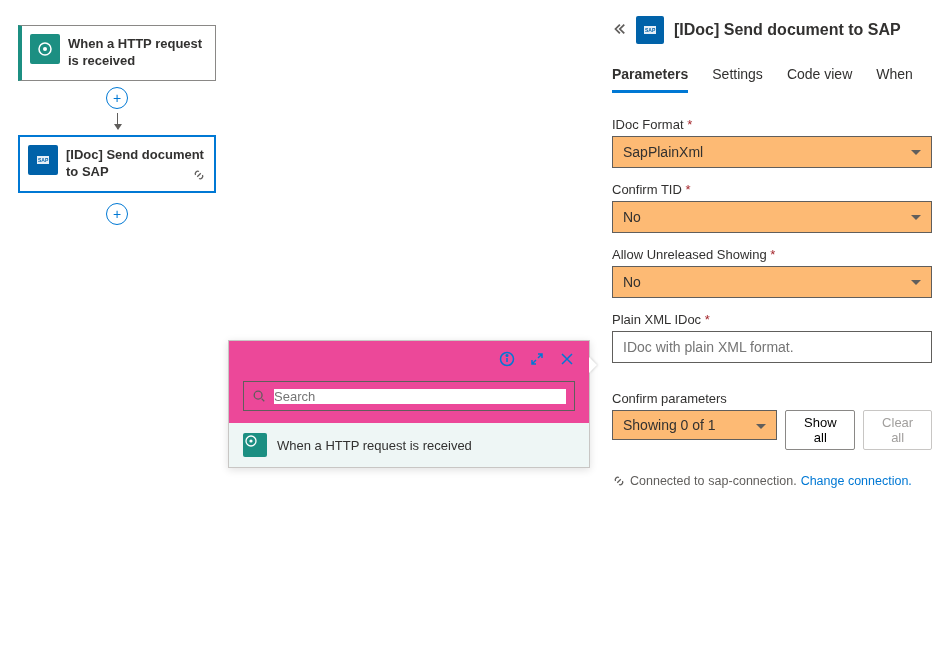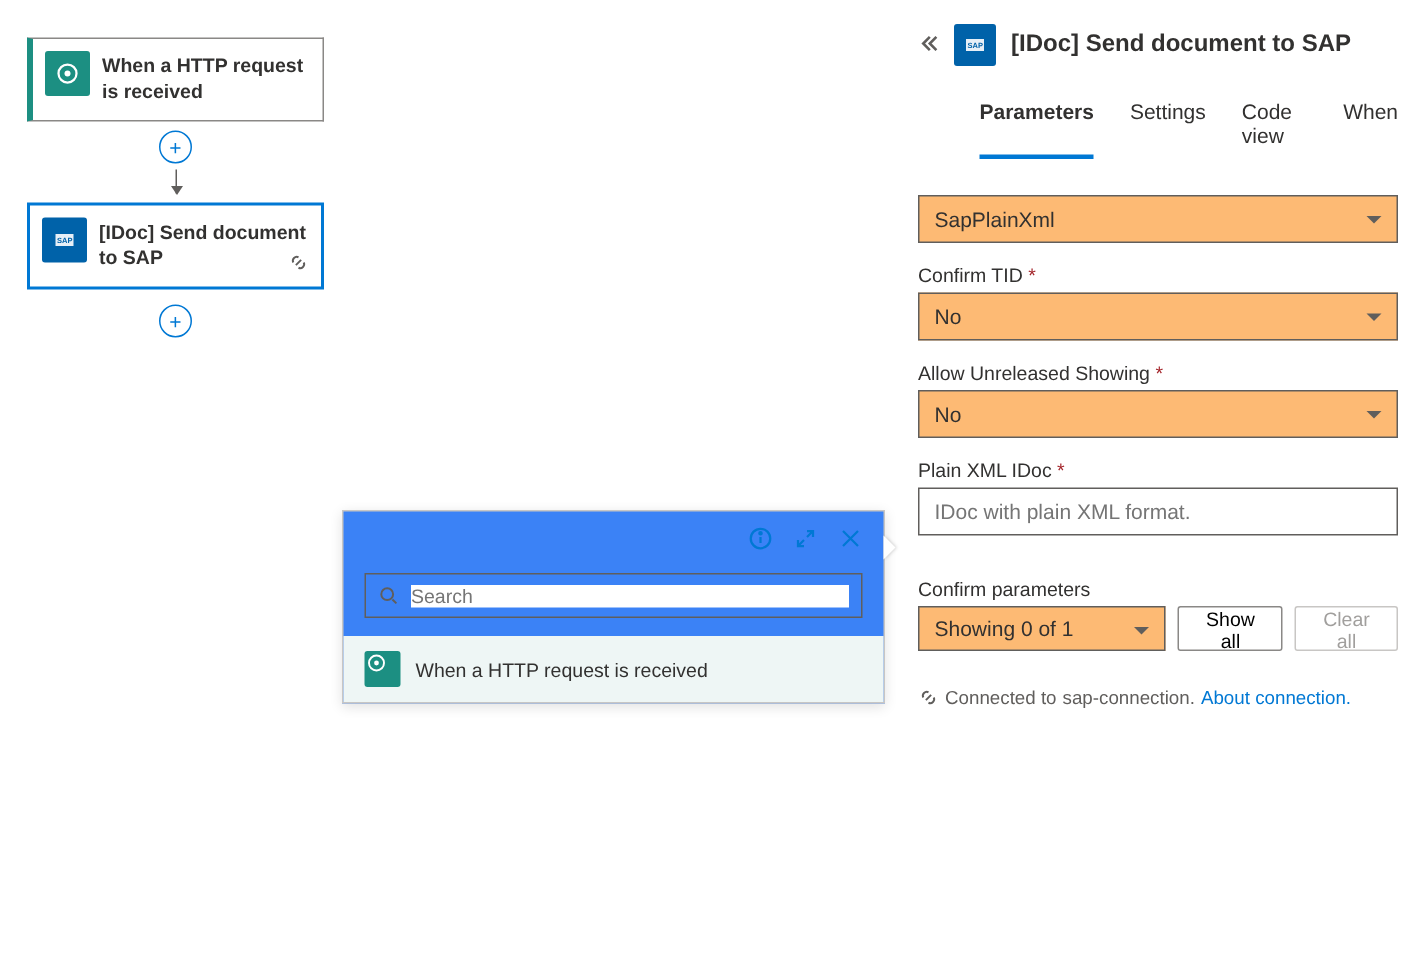--- a/index.html
+++ b/index.html
@@ -23,40 +23,40 @@
 
     
     .panel { position:absolute; right: 0; top: 0; width: 356px; height: 100%; background:#fff; padding: 16px 18px; }
     .panel-header { display:flex; align-items:center; gap:10px; margin-bottom:22px; }
     .collapse-icon { color:#605e5c; font-size:14px; cursor:pointer; }
     .panel-title-icon { width:28px; height:28px; display:flex; align-items:center; justify-content:center; border-radius:2px; }
     .panel-title { font-size:16px; font-weight:600; }
 
     .tabs { display:flex; gap:24px; border-bottom: none; margin-bottom:24px; font-size:14px; }
     .tab { padding-bottom:8px; cursor:pointer; color:#323130; }
-    .tab.active { font-weight:600; border-bottom:3px solid #0078d4;margin-left:41px; }
+    .tab.active { font-weight:600; border-bottom:3px solid #0078d4; }
 
     .field { margin-bottom:14px; }
     .field-label { font-size:13px; margin-bottom:4px; display:block; }
     .req { color:#a4262c; }
     .select-box { width:100%; height:32px; border:1px solid #605e5c; background:#fdba74; padding:0 28px 0 10px; font-size:14px; position:relative; display:flex; align-items:center; cursor:pointer; }
     .select-box::after { content:""; position:absolute; right:10px; top:13px; border-left:5px solid transparent; border-right:5px solid transparent; border-top:5px solid #605e5c; }
     .text-input { width:100%; height:32px; border:1px solid #605e5c; padding:0 10px; font-size:14px; color:#605e5c; }
 
     .adv-label { font-size:13px; margin-top:28px; margin-bottom:4px; }
     .adv-row { display:flex; gap:8px; align-items:flex-start; }
     .adv-select { width:180px; height:30px; }
-    .btn { height:30px; padding:0 12px; border:1px solid #8a8886; background:#fff; font-size:13px; cursor:pointer; border-radius:2px; }
+    .btn { height:40px; padding:0 12px; border:1px solid #8a8886; background:#fff; font-size:13px; cursor:pointer; border-radius:2px; }
     .btn.disabled { color:#a19f9d; border-color:#c8c6c4; cursor:default; }
 
     .conn-row { margin-top:24px; font-size:12.5px; color:#605e5c; display:flex; align-items:center; gap:4px; }
     .conn-row .link { color:#0078d4; cursor:pointer; }
 
     
-    .popup { position:absolute; left:228px; top:340px; width:362px; background:#3b82f6; border:1px solid #c8c6c4; box-shadow: 0 2px 8px rgba(0,0,0,0.12); }
+    .popup { position:absolute; left:228px; top:340px; width:362px; background:#ec4899; border:1px solid #c8c6c4; box-shadow: 0 2px 8px rgba(0,0,0,0.12); }
     .popup-tools { display:flex; justify-content:flex-end; gap:14px; padding:10px 14px 6px; color:#0078d4; font-size:16px; }
     .popup-tools span { cursor:pointer; }
     .popup-search { margin:4px 14px 12px; height:30px; border:1px solid #605e5c; display:flex; align-items:center; padding:0 8px; gap:8px; }
     .popup-search input { border:none; outline:none; flex:1; font-size:13px; }
     .popup-section-hdr { background:#eef6f5; padding:10px 14px; display:flex; align-items:center; gap:10px; font-size:13px; color:#323130; }
     .popup-section-hdr .mini-icon { width:24px; height:24px; border-radius:2px; }
     .popup-item { padding:14px 14px; border-bottom:1px solid #edebe9; font-size:13px; font-weight:600; cursor:pointer; }
     .popup-item.highlight { outline:2px solid #d13438; outline-offset:-4px; display:inline-block; margin:10px 14px; padding:4px 8px; }
     .popup-items-wrap { padding-bottom:6px; }
     .popup-arrow { position:absolute; right:-8px; top:16px; width:0; height:0; border-top:8px solid transparent; border-bottom:8px solid transparent; border-left:8px solid #fff; filter: drop-shadow(1px 0 1px rgba(0,0,0,0.15)); }
@@ -121,20 +121,21 @@
   </div>
 
   <div class="tabs">
     <div class="tab active">Parameters</div>
     <div class="tab">Settings</div>
     <div class="tab">Code view</div>
     <div class="tab">When</div>
   </div>
 
   <div class="field">
+    <label class="field-label"><span>IDoc Format</span> <span class="req">*</span></label>
     <div class="select-box">
         <span>SapPlainXml</span>
       </div>
   </div>
 
   <div class="field">
     <label class="field-label"><span>Confirm TID</span> <span class="req">*</span></label>
     <div class="select-box">
         <span>No</span>
       </div>
@@ -160,21 +161,21 @@
     <button class="btn">Show all</button>
     <button class="btn disabled">Clear all</button>
   </div>
 
   <div class="conn-row">
     <svg width="14" height="14" viewBox="0 0 16 16" fill="none" stroke="#605e5c" stroke-width="1.5">
         <path d="M6 10 L10 6 M4 8 a3 3 0 0 1 4-4 M12 8 a3 3 0 0 1-4 4"></path>
       </svg>
     <span>Connected to</span>
     <span>sap-connection.</span>
-    <span class="link">About connection.</span>
+    <span class="link">Change connection.</span>
   </div>
 </div>
 
 <div class="popup">
   <div class="popup-arrow"></div>
   <div class="popup-tools">
     <span><svg width="16" height="16" viewBox="0 0 16 16" fill="none" stroke="#0078d4" stroke-width="1.5">
           <circle cx="8" cy="8" r="6.5"></circle>
           <line x1="8" y1="7" x2="8" y2="11"></line>
           <circle cx="8" cy="4.5" r="0.8" fill="#0078d4"></circle>

